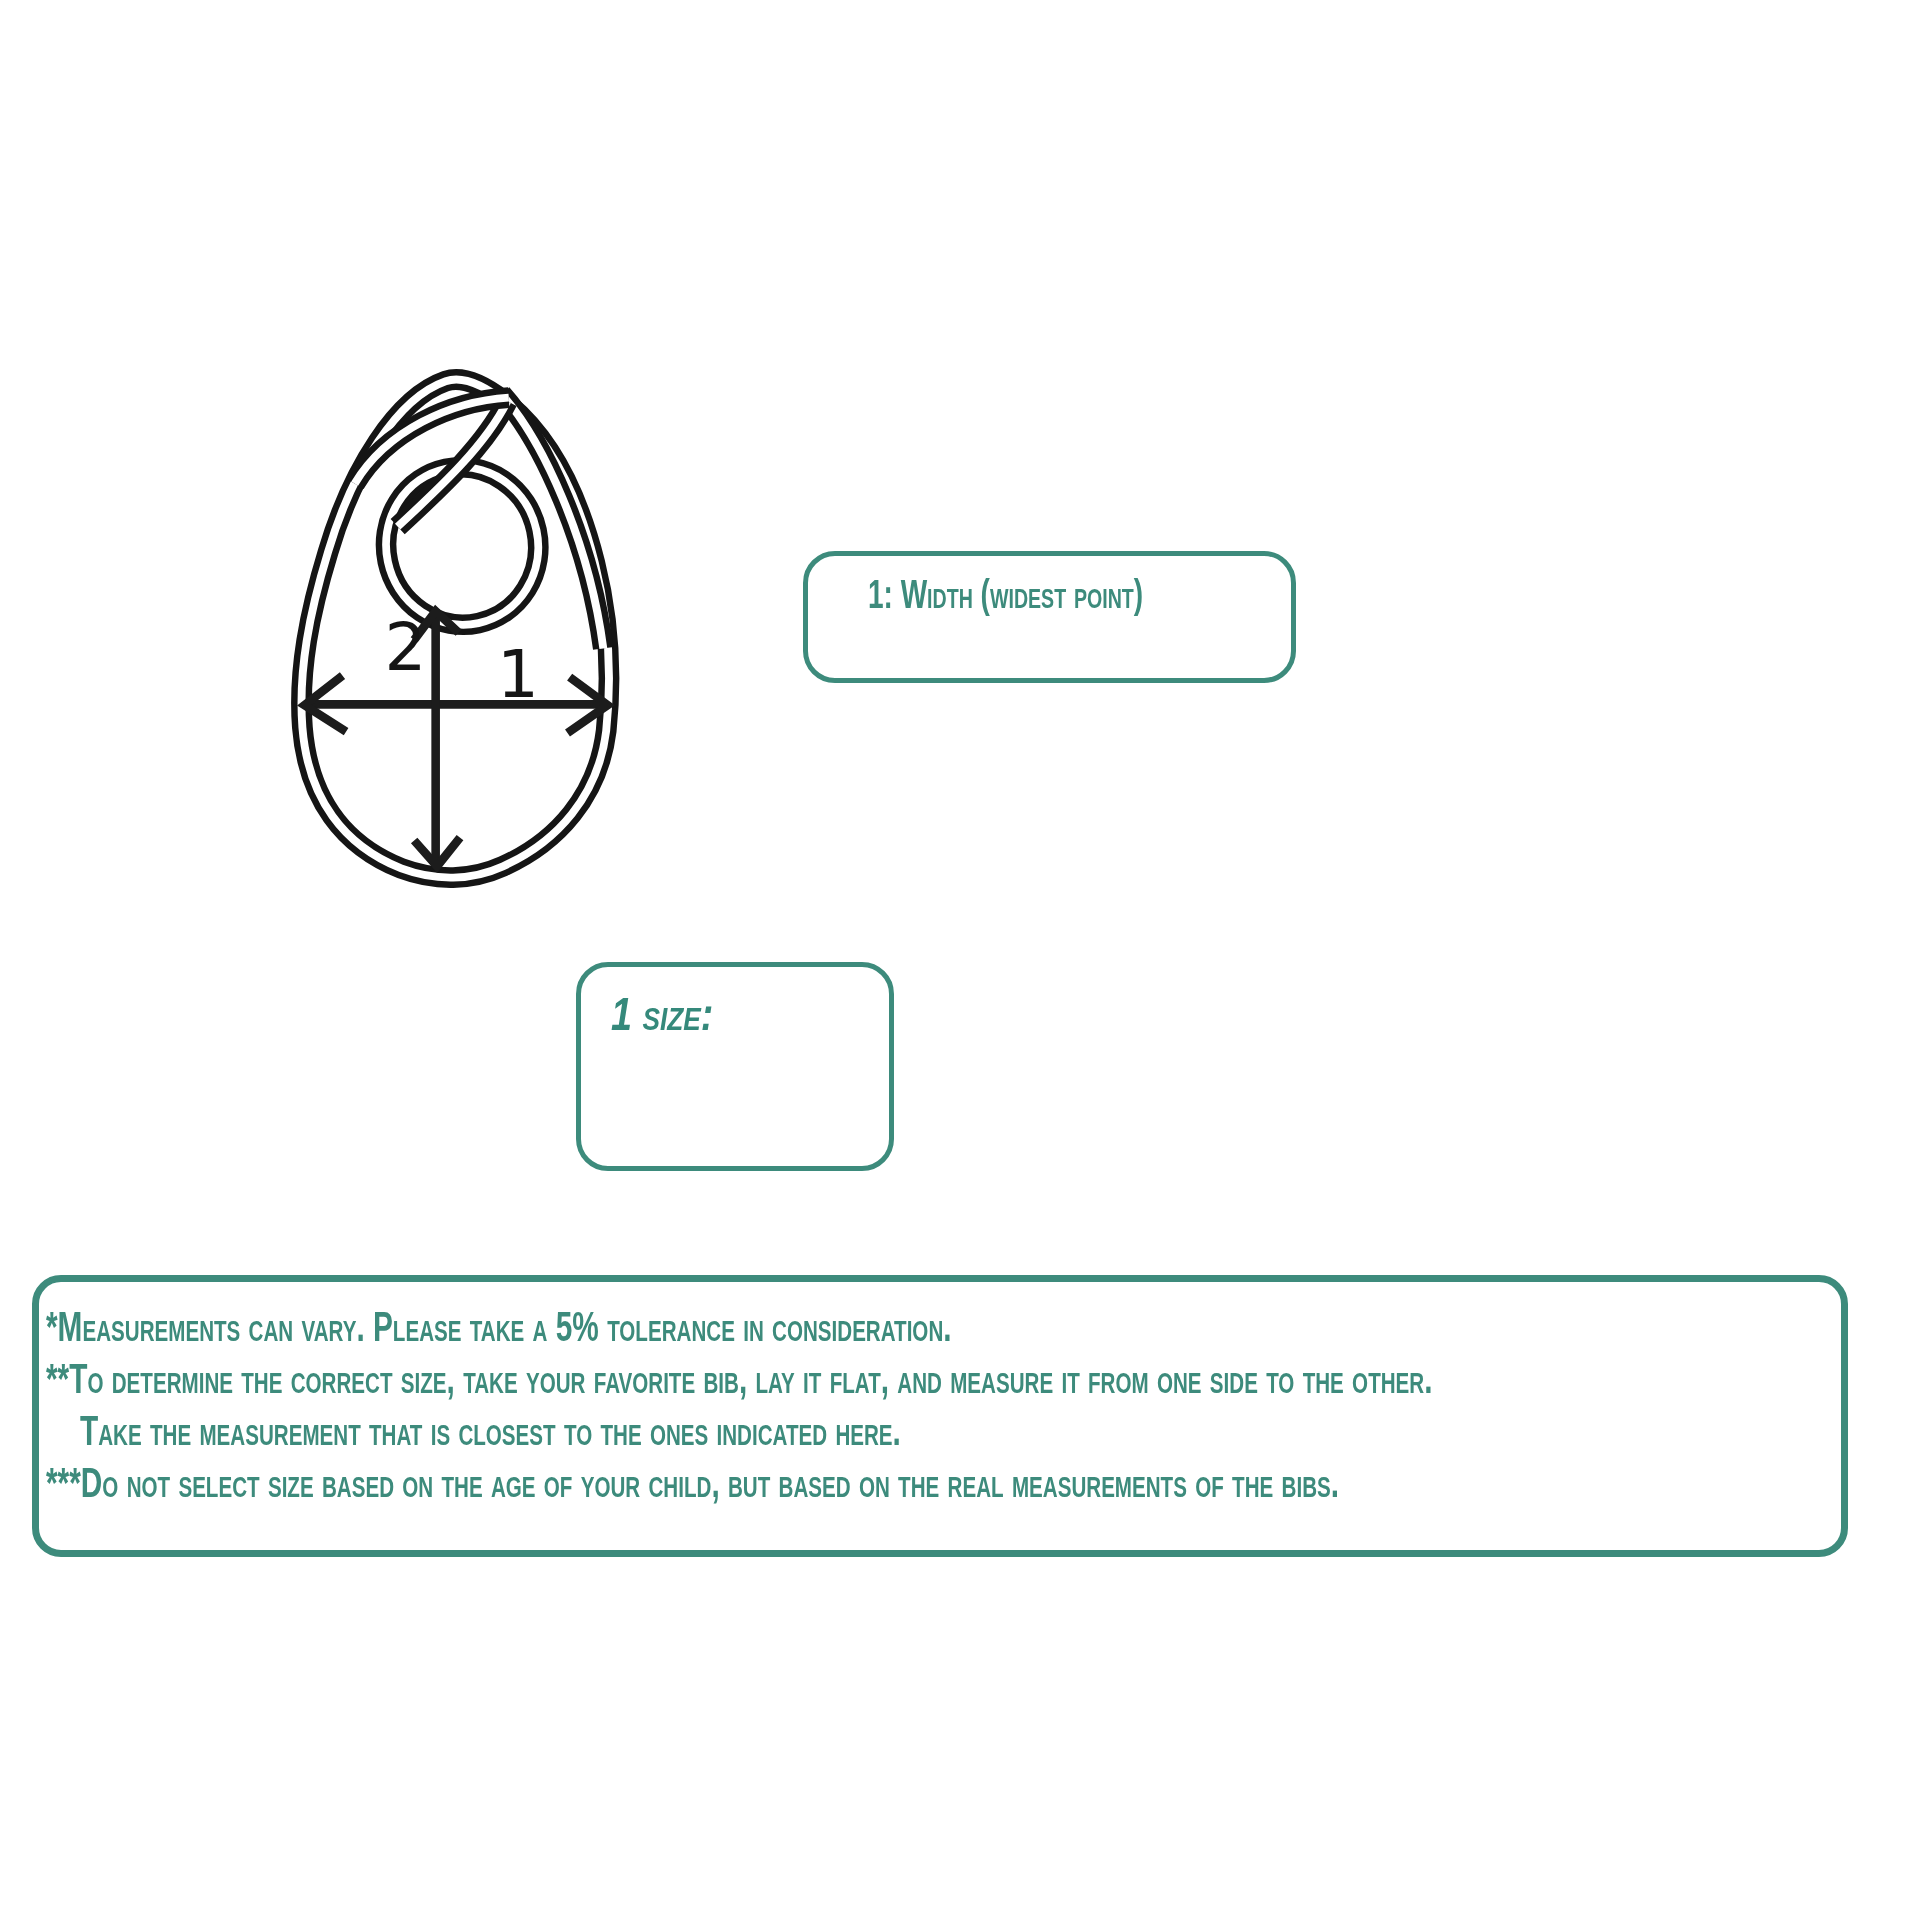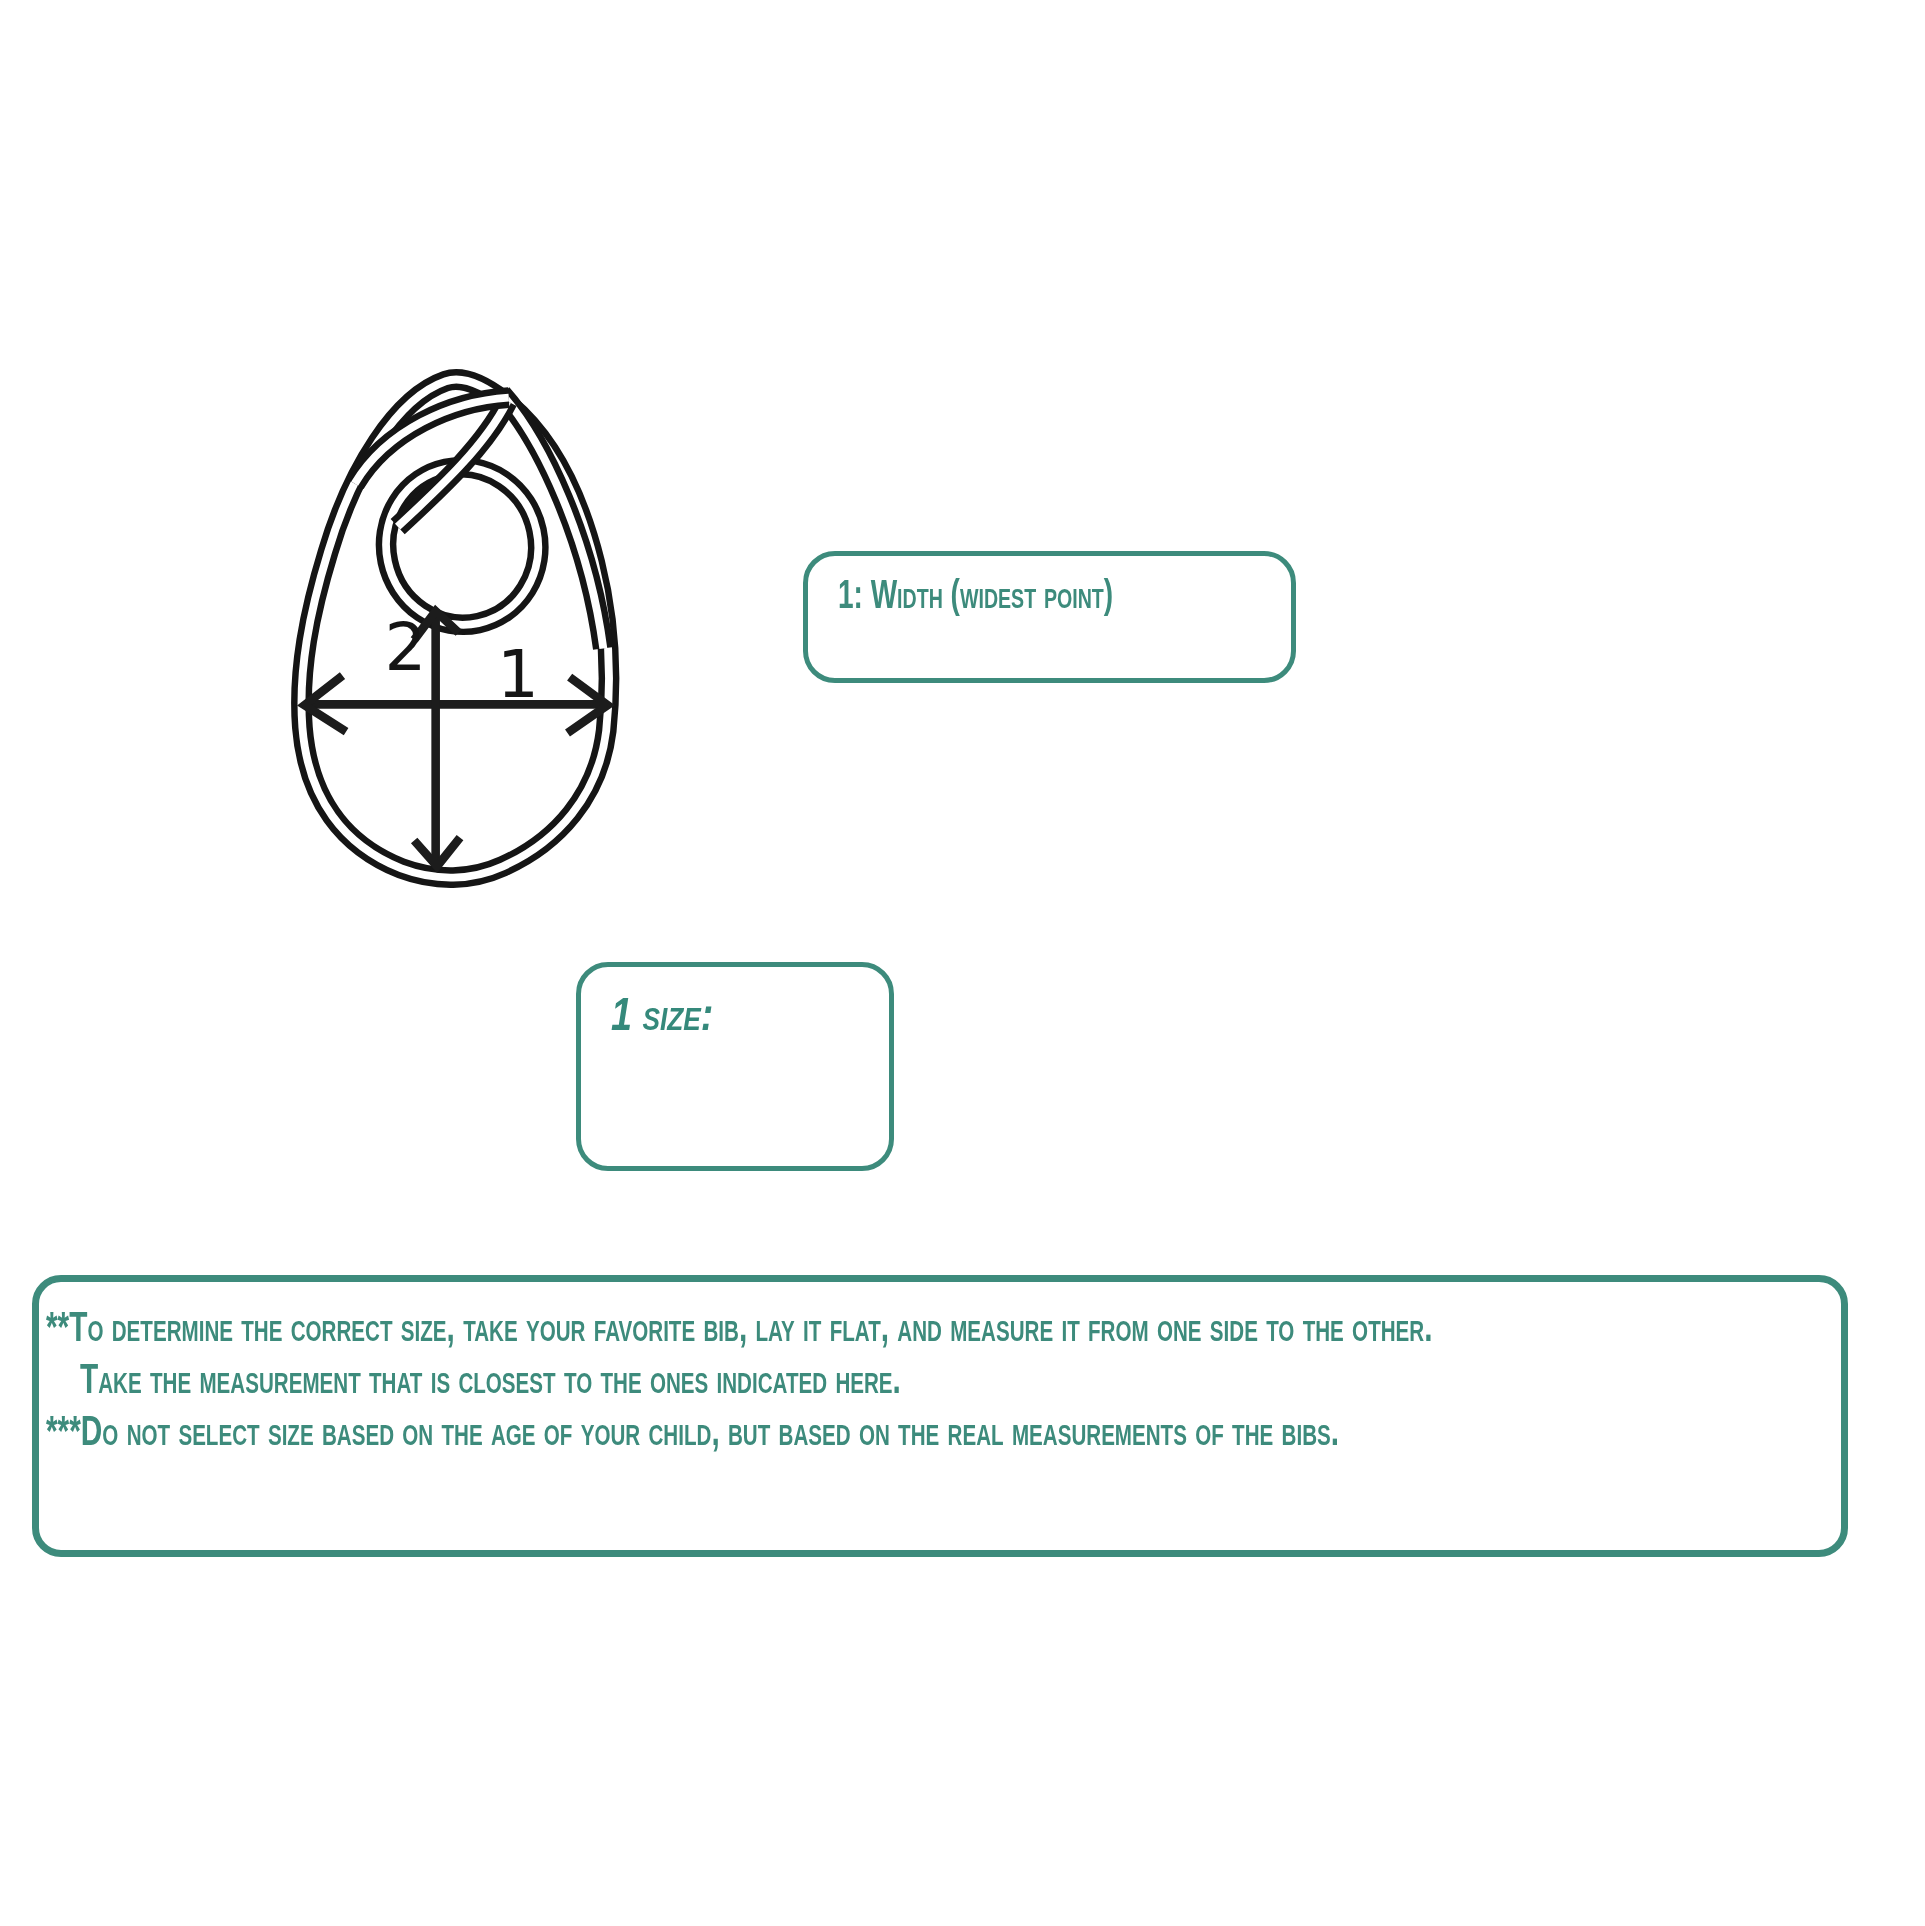--- a/index.html
+++ b/index.html
@@ -54,21 +54,21 @@
   }
   .t-line { white-space: nowrap; }
   .cond {
     display: inline-block;
     transform-origin: 0 50%;
     white-space: nowrap;
     font-variant: small-caps;
     font-variant-caps: small-caps;
     font-weight: 700;
   }
-  .legend-box .t-line { line-height: 52px; height: 52px; }
+  .legend-box .t-line { line-height: 52px; height: 52px; text-align: center; }
   .legend-box .cond { font-size: 40px; color: #3d8b7c; transform: scaleX(0.70); }
   .size-box .title-line { line-height: 69px; height: 69px; }
   .size-box .title-line .cond { font-size: 46px; color: #35897b; transform: scaleX(0.82); }
   .size-box .value-line { line-height: 62px; height: 62px; }
   .size-box .value-line .cond { font-size: 47px; color: #4cbaa2; transform: scaleX(0.55); }
   .notes-box .t-line { line-height: 52px; height: 52px; }
   .notes-box .cond { font-size: 42px; color: #3d8b7c; transform: scaleX(0.71); }
   .notes-box .t-line.indent { padding-left: 34px; }
 </style>
 </head>
@@ -124,20 +124,23 @@
   </div>
 
   <div class="box size-box">
     <div class="t-line title-line">
       <span class="cond">1 size:</span>
     </div>
   </div>
 
   <div class="box notes-box">
     <div class="t-line">
+      <span class="cond">*Measurements can vary. Please take a 5% tolerance in consideration.</span>
+    </div>
+    <div class="t-line">
       <span class="cond">**To determine the correct size, take your favorite bib, lay it flat, and measure it from one side to the other.</span>
     </div>
     <div class="t-line indent">
       <span class="cond">Take the measurement that is closest to the ones indicated here.</span>
     </div>
     <div class="t-line">
       <span class="cond">***Do not select size based on the age of your child, but based on the real measurements of the bibs.</span>
     </div>
   </div>
 

